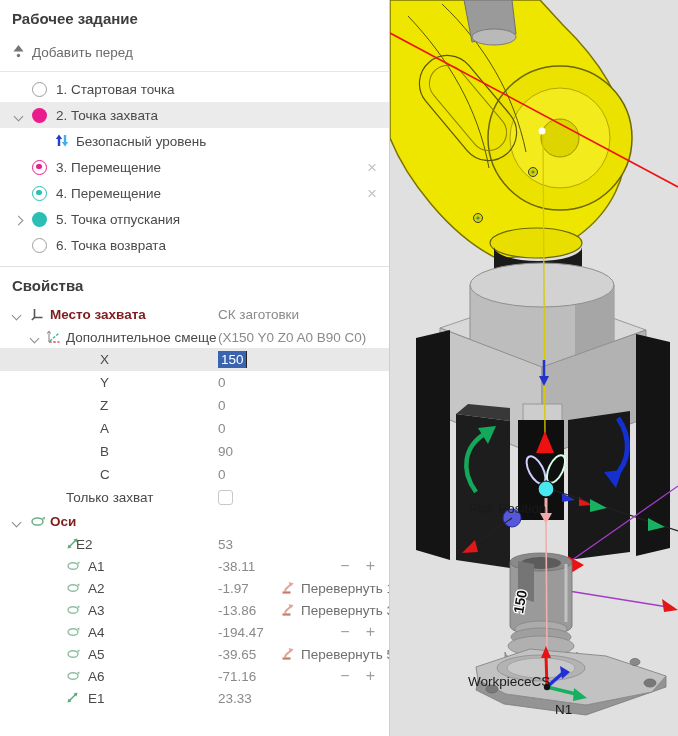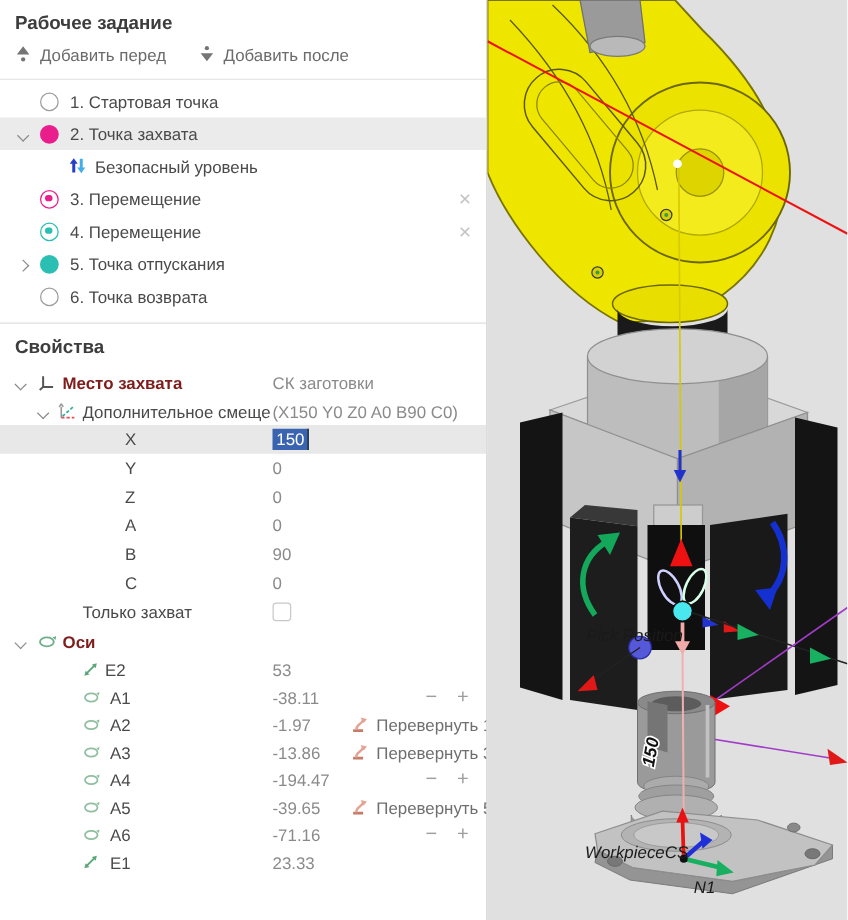--- a/index.html
+++ b/index.html
@@ -4,21 +4,21 @@
 <style>
   * { margin:0; padding:0; box-sizing:border-box; }
   html,body { width:678px; height:736px; overflow:hidden; }
   body { font-family:"Liberation Sans", sans-serif; background:#ffffff; color:#424242; }
   .app { position:relative; width:678px; height:736px;padding-left:25px; }
 
   
   .left-panel { position:absolute; left:0; top:0; width:390px; height:736px;
     background:#fff; border-right:1px solid #cfcfcf; overflow:hidden; }
   .p-header { font-size:15px; font-weight:bold; color:#3d3d3d; padding:10px 0 0 12px; }
-  .toolbar { display:flex; gap:26px; margin:6px 0 0 12px; height:22px; align-items:center; }
+  .toolbar { display:flex; gap:26px; margin:14px 0 0 12px; height:22px; align-items:center; }
   .tb-btn { display:flex; align-items:center; gap:7px; font-size:13.5px; color:#6b6b6b; cursor:pointer; }
   .list-wrap { margin-top:8px; border-top:1px solid #e6e6e6; padding-top:4px; }
   .trow { position:relative; display:flex; align-items:center; height:26px; font-size:13.5px; color:#4a4a4a; }
   .trow.selected { background:#ebebeb; }
   .chev { width:7px; height:7px; border-right:1.6px solid #8a8a8a; border-bottom:1.6px solid #8a8a8a;
     display:inline-block; transform:rotate(45deg); }
   .chev.right { transform:rotate(-45deg); }
   .chev-slot { position:absolute; left:12px; width:12px; text-align:center; }
   .mk { position:absolute; left:32px; width:15px; height:15px; border-radius:50%; }
   .mk.outline { border:1.6px solid #9e9e9e; background:#fff; }
@@ -41,50 +41,41 @@
   .pval { position:absolute; left:218px; color:#8a8a8a; white-space:nowrap; }
   .plabel { position:absolute; white-space:nowrap; overflow:hidden; }
   .sel-val { background:#3a63b0; color:#fff; padding:1px 2px 1px 3px; border-right:1.5px solid #222; }
   .checkbox { position:absolute; left:218px; width:15px; height:15px; border:1.5px solid #c8c8c8; border-radius:3px; background:#fff; }
   .steppers { position:absolute; right:14px; display:flex; gap:16px; color:#9e9e9e; font-size:16px; }
   .steppers span { cursor:pointer; line-height:1; }
   .flip-btn { position:absolute; left:280px; display:flex; align-items:center; gap:5px; color:#6f6f6f; font-size:13.5px; cursor:pointer; white-space:nowrap; }
   .props-rows { margin-top:8px; }
 
   
-  .viewport { position:absolute; left:390px; top:0; width:288px; height:736px; background:#e0e0e0;font-style:italic; }
+  .viewport { position:absolute; left:390px; top:0; width:288px; height:736px; background:#e0e0e0; }
   svg text { font-family:"Liberation Sans", sans-serif; }
 </style>
 </head>
 <body>
 
 <div class="app">
 
   <div class="left-panel">
 
     <div class="p-header">Рабочее задание</div>
 
     <div class="toolbar">
       <div class="tb-btn">
         <span>
           <svg width="13" height="14">
               <path d="M6.5,1 L11.5,7.5 H1.5 Z" fill="#757575"></path>
               <circle cx="6.5" cy="11.5" r="1.7" fill="#757575"></circle>
             </svg>
         </span>
         <span>Добавить перед</span>
-      </div>
-      <div class="tb-btn">
-        <span>
-          <svg width="13" height="14">
-              <circle cx="6.5" cy="2.5" r="1.7" fill="#757575"></circle>
-              <path d="M6.5,13 L1.5,6.5 H11.5 Z" fill="#757575"></path>
-            </svg>
-        </span>
-        <span>Добавить после</span>
       </div>
     </div>
 
     <div class="list-wrap">
       <div class="trow">
         <span class="mk outline"></span>
         <span class="t-label">1. Стартовая точка</span>
       </div>
       <div class="trow selected">
         <span class="chev-slot"><span class="chev"></span></span>
@@ -201,21 +192,21 @@
       </div>
 
       <div class="prow h22">
         <span class="icon-slot" style="left:66px;top:4px">
           <svg width="13" height="13">
               <path d="M3.5,9.5 L9.5,3.5" stroke="#5aa878" stroke-width="1.5"></path>
               <path d="M11.5,1.5 l-4,1 3,3 z" fill="#5aa878"></path>
               <path d="M1.5,11.5 l1,-4 3,3 z" fill="#5aa878"></path>
             </svg>
         </span>
-        <span class="plabel" style="left:84px">E2</span>
+        <span class="plabel" style="left:76px">E2</span>
         <span class="pval">53</span>
       </div>
       <div class="prow h22">
         <span class="icon-slot" style="left:66px;top:5px">
           <svg width="14" height="12">
               <ellipse cx="7" cy="6" rx="5" ry="3.3" fill="none" stroke="#8fbfa0" stroke-width="1.4"></ellipse>
               <path d="M11,2.6 l2.6,-1 -0.5,2.8 z" fill="#8fbfa0"></path>
             </svg>
         </span>
         <span class="plabel" style="left:88px">A1</span>

